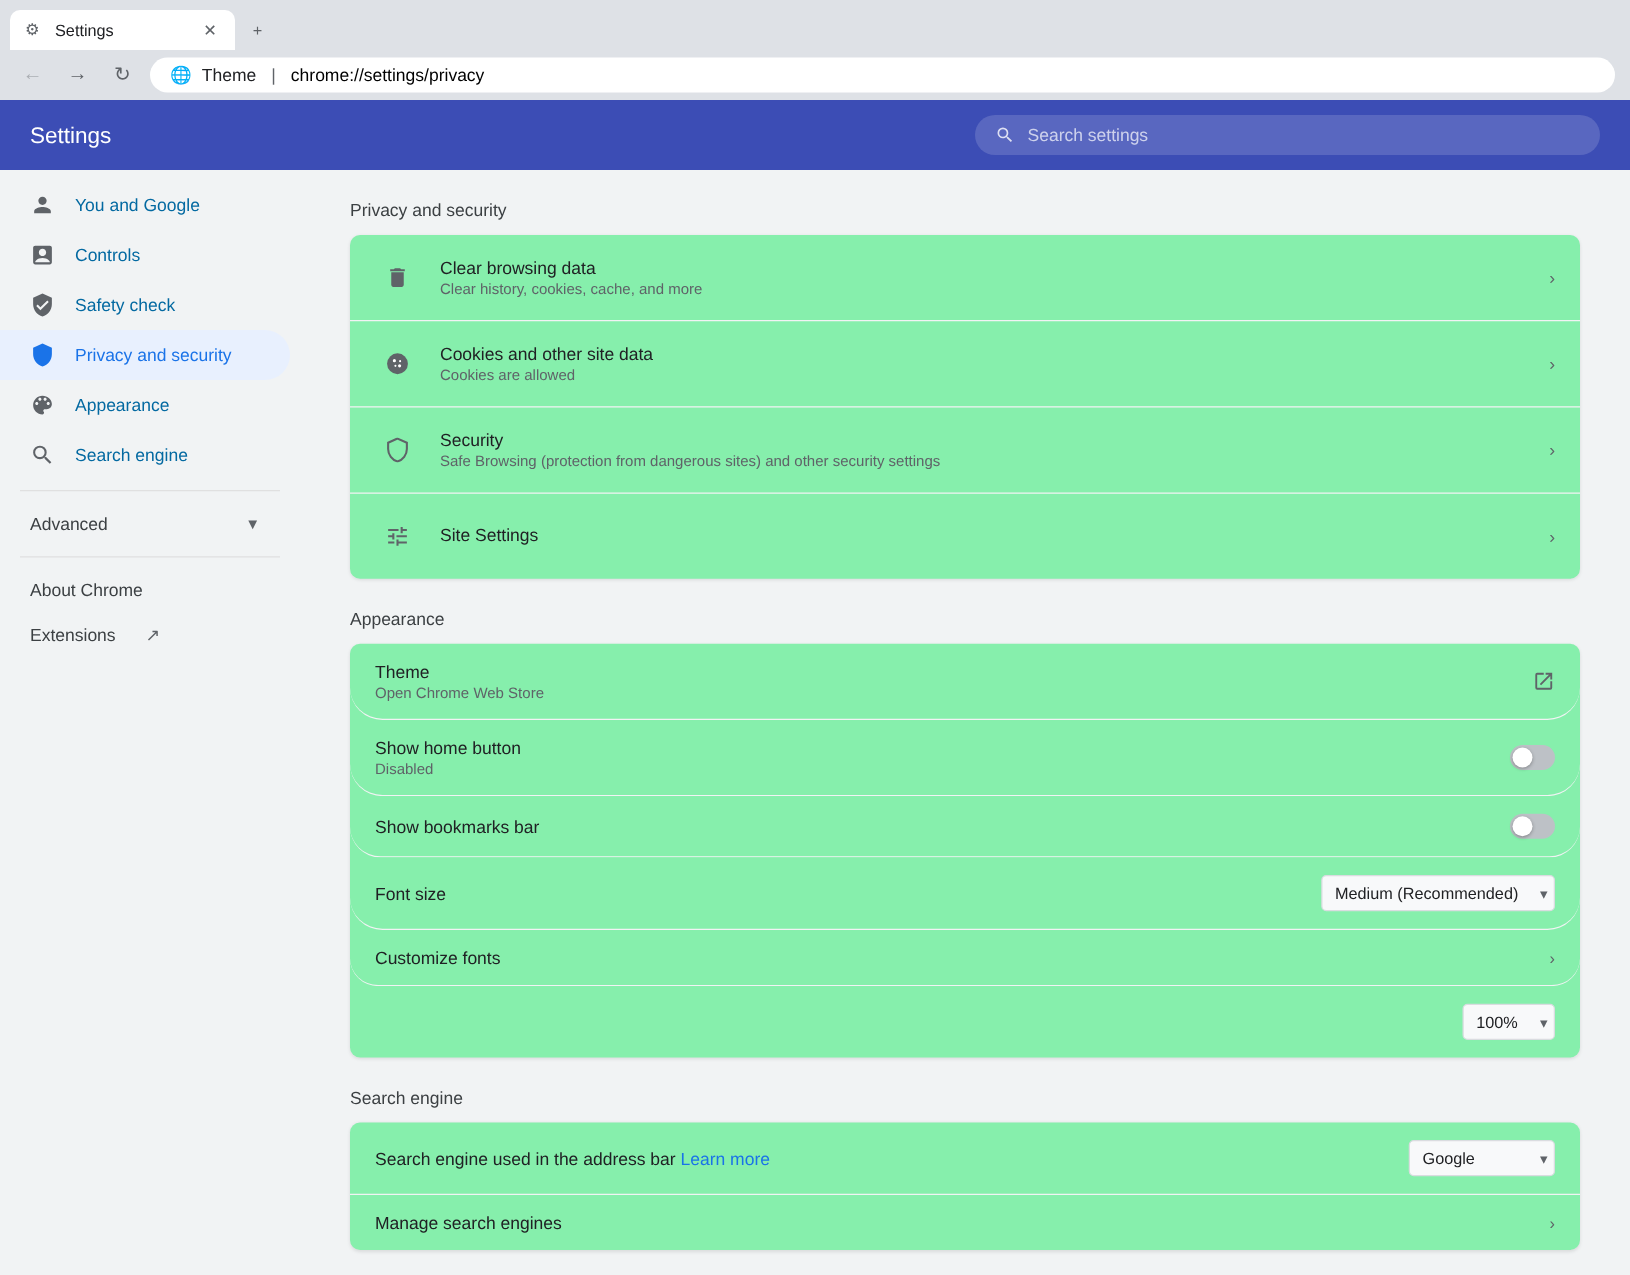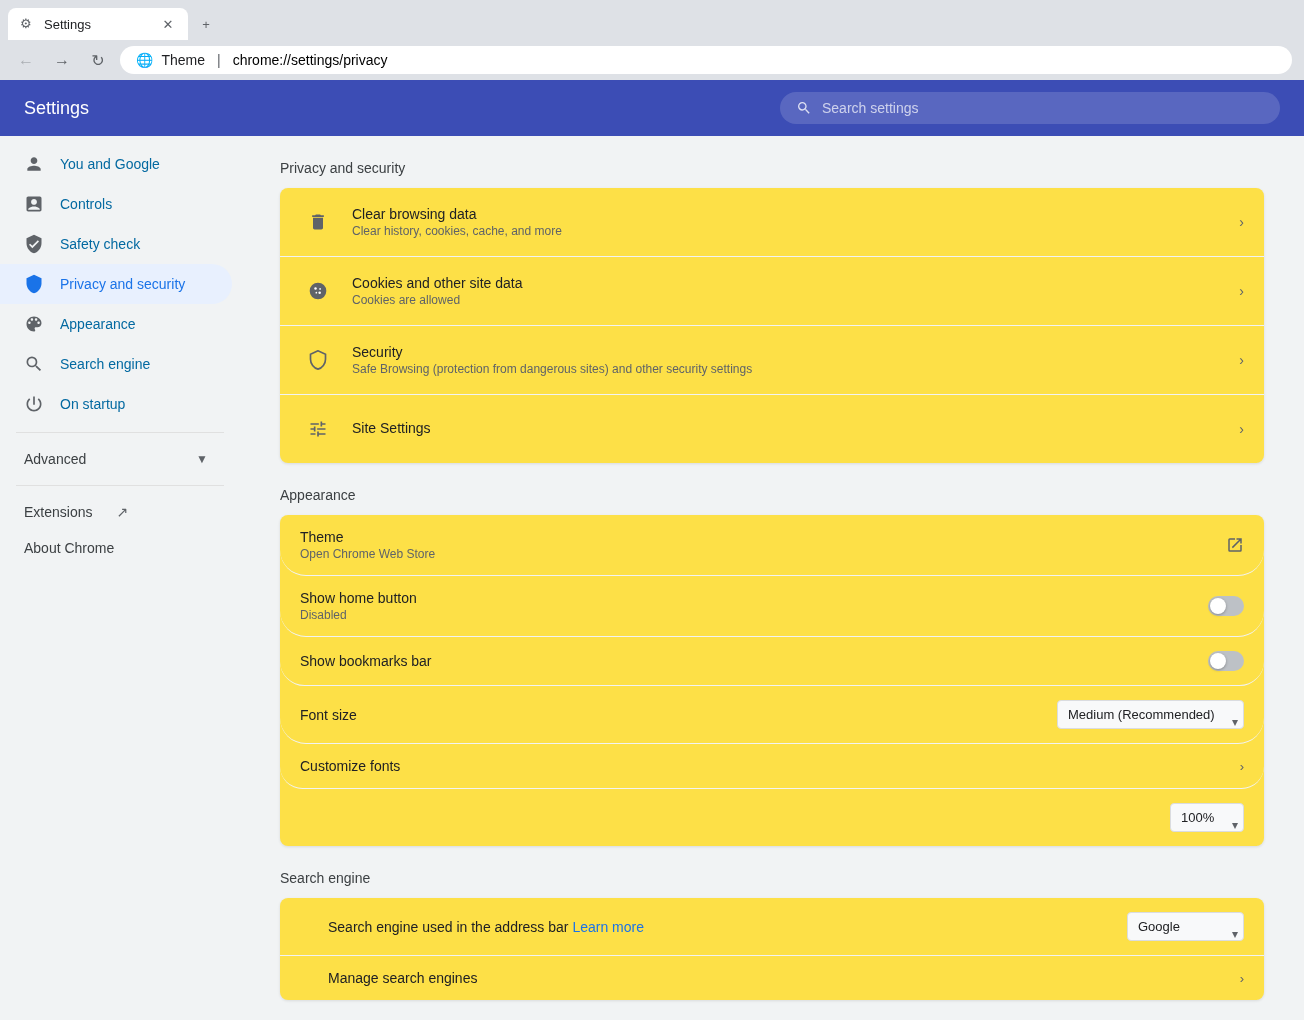--- a/index.html
+++ b/index.html
@@ -40,21 +40,21 @@
     .sidebar-item.active { background: #e8f0fe; color: #1a73e8; font-weight: 500; }
     .sidebar-item .item-icon { width: 20px; height: 20px; display: flex; align-items: center; justify-content: center; color: inherit; flex-shrink: 0; }
     .sidebar-divider { height: 1px; background: #e0e0e0; margin: 8px 16px; }
     .sidebar-section { display: flex; align-items: center; padding: 10px 24px; gap: 16px; cursor: pointer; color: #3c4043; font-size: 14px; }
     .advanced-row { display: flex; align-items: center; justify-content: space-between; padding: 10px 24px; cursor: pointer; color: #3c4043; font-size: 14px; border-radius: 0 24px 24px 0; margin-right: 8px; }
     .advanced-chevron { color: #5f6368; font-size: 12px; }
 
     
     .content { flex: 1; overflow-y: auto; padding: 24px 40px; }
     .section-title { font-size: 14px; color: #3c4043; margin-bottom: 12px; font-weight: 400; }
-    .card { background: #fde047; border-radius: 8px; margin-bottom: 24px; box-shadow: 0 1px 3px rgba(0,0,0,0.1); overflow: hidden; }
+    .card { background: #86efac; border-radius: 8px; margin-bottom: 24px; box-shadow: 0 1px 3px rgba(0,0,0,0.1); overflow: hidden; }
     .card-row { display: flex; align-items: center; padding: 16px 20px; border-bottom: 1px solid #f1f3f4; cursor: pointer; }
     .card-row:last-child { border-bottom: none; }
     .card-row-icon { width: 36px; height: 36px; display: flex; align-items: center; justify-content: center; color: #5f6368; flex-shrink: 0; margin-right: 16px; }
     .card-row-text { flex: 1; }
     .card-row-title { font-size: 14px; color: #202124; margin-bottom: 2px; }
     .card-row-subtitle { font-size: 12px; color: #5f6368; }
     .card-row-arrow { color: #5f6368; font-size: 14px; }
 
     
     .appear-row { display: flex; align-items: center; padding: 14px 20px; border-bottom: 1px solid #f1f3f4; border-radius: 26px; }
@@ -62,27 +62,27 @@
     .appear-row-label { flex: 1; font-size: 14px; color: #202124; }
     .appear-row-sublabel { font-size: 12px; color: #5f6368; margin-top: 2px; }
     .external-link-icon { color: #5f6368; font-size: 16px; }
 
     
     .toggle { width: 36px; height: 20px; background: #bdc1c6; border-radius: 10px; position: relative; cursor: pointer; flex-shrink: 0; }
     .toggle-knob { width: 16px; height: 16px; background: #fff; border-radius: 50%; position: absolute; top: 2px; left: 2px; box-shadow: 0 1px 3px rgba(0,0,0,0.3); transition: left 0.2s; }
 
     
     .dropdown { background: #f8f9fa; border: 1px solid #dadce0; border-radius: 4px; padding: 6px 28px 6px 10px; font-size: 13px; color: #202124; cursor: pointer; position: relative; appearance: none; -webkit-appearance: none; }
-    .dropdown-wrapper { position: relative; display: inline-flex; align-items: flex-end; }
+    .dropdown-wrapper { position: relative; display: inline-flex; align-items: center; }
     .dropdown-arrow { position: absolute; right: 6px; pointer-events: none; color: #5f6368; font-size: 12px; }
 
     
     .se-row { display: flex; align-items: center; padding: 14px 20px; border-bottom: 1px solid #f1f3f4; }
     .se-row:last-child { border-bottom: none; }
-    .se-row-label { flex: 1; font-size: 14px; color: #202124; margin-left: 28px; }
+    .se-row-label { flex: 1; font-size: 14px; color: #202124; }
     .se-link { color: #1a73e8; text-decoration: none; }
 
     svg { display: block; }
   </style>
 </head>
 <body>
 
 <div class="browser-chrome">
   <div class="tab-bar">
     <div class="tab active">
@@ -173,45 +173,37 @@
       <div class="sidebar-item">
         <span class="item-icon">
           <svg width="20" height="20" viewBox="0 0 24 24" fill="#5f6368">
               <path d="M15.5 14h-.79l-.28-.27A6.471 6.471 0 0 0 16 9.5 6.5 6.5 0 1 0 9.5 16c1.61 0 3.09-.59 4.23-1.57l.27.28v.79l5 4.99L20.49 19l-4.99-5zm-6 0C7.01 14 5 11.99 5 9.5S7.01 5 9.5 5 14 7.01 14 9.5 11.99 14 9.5 14z"></path>
             </svg>
         </span>
         <span>Search engine</span>
       </div>
 
 
-      <div class="sidebar-item">
-        <span class="item-icon">
-          <svg width="20" height="20" viewBox="0 0 24 24" fill="#5f6368">
-              <path d="M13 3h-2v10h2V3zm4.83 2.17l-1.42 1.42C17.99 7.86 19 9.81 19 12c0 3.87-3.13 7-7 7s-7-3.13-7-7c0-2.19 1.01-4.14 2.58-5.42L6.17 5.17C4.23 6.82 3 9.26 3 12c0 4.97 4.03 9 9 9s9-4.03 9-9c0-2.74-1.23-5.18-3.17-6.83z"></path>
-            </svg>
-        </span>
-        <span>On startup</span>
-      </div>
 
       <div class="sidebar-divider"></div>
 
       <div class="advanced-row">
         <span>Advanced</span>
         <span class="advanced-chevron">▼</span>
       </div>
 
       <div class="sidebar-divider"></div>
 
       <div class="sidebar-section">
+        <span>About Chrome</span>
+      </div>
+
+      <div class="sidebar-section">
         <span>Extensions</span>
         <span style="margin-left:8px; color:#5f6368; font-size:14px;">↗</span>
-      </div>
-
-      <div class="sidebar-section">
-        <span>About Chrome</span>
       </div>
     </nav>
 
     <div class="content">
 
       <div class="section-title">Privacy and security</div>
       <div class="card">
 
         <div class="card-row">
           <div class="card-row-icon">

